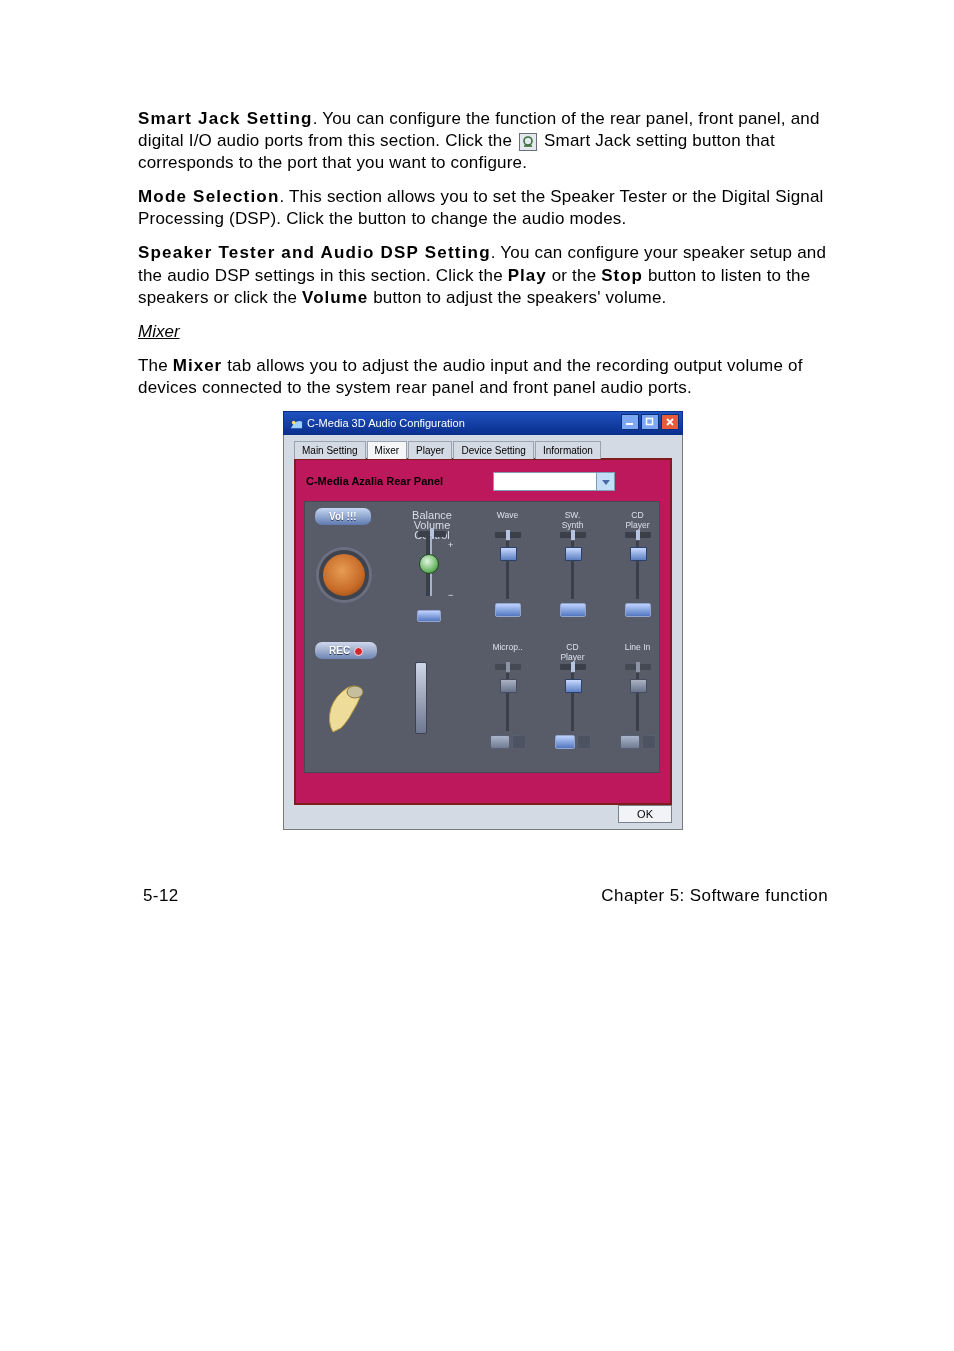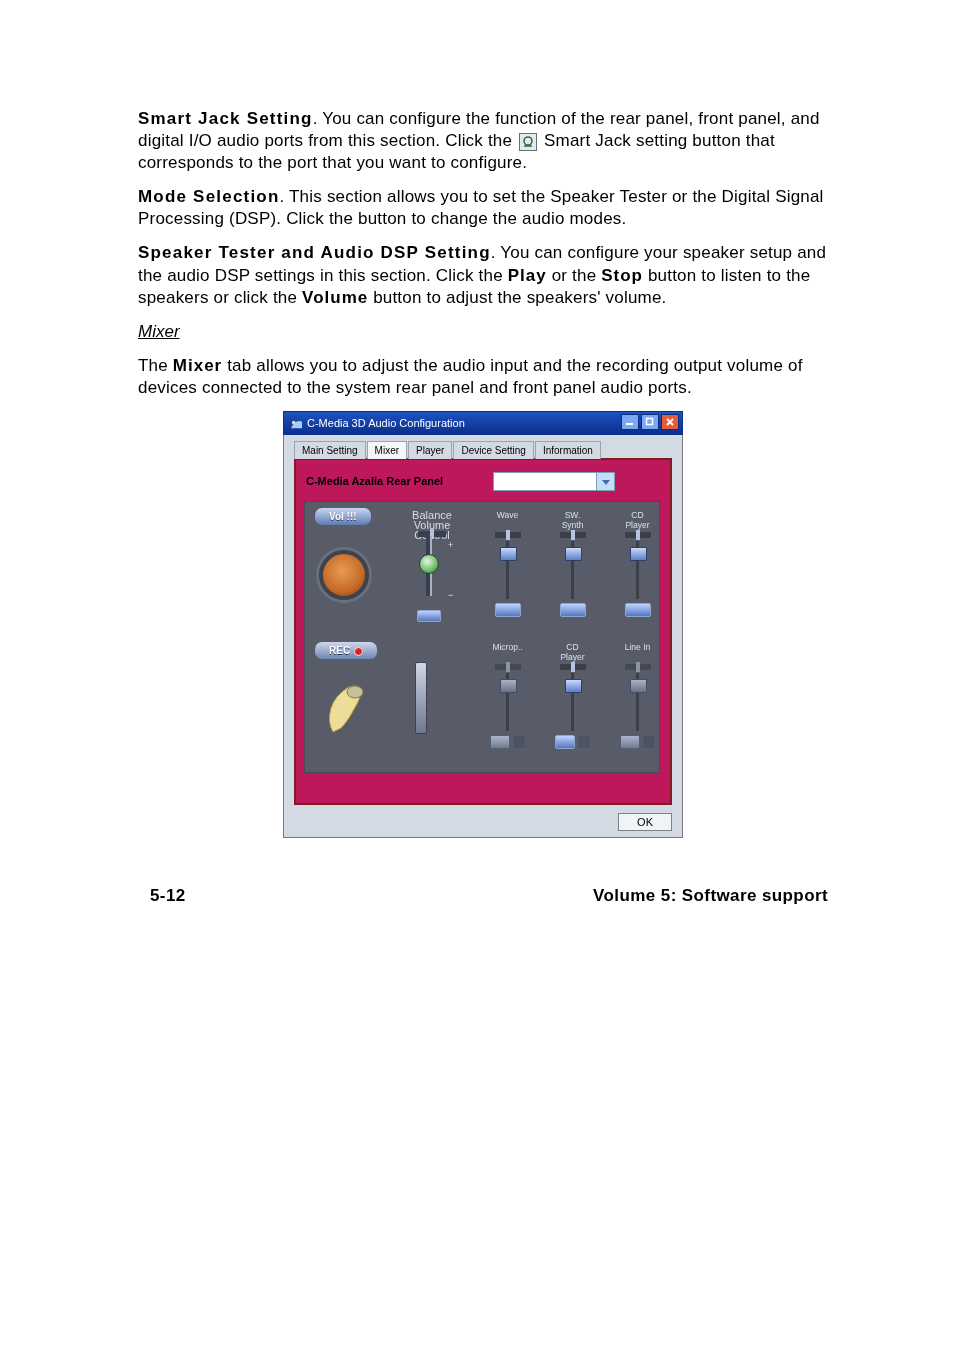--- a/index.html
+++ b/index.html
@@ -274,39 +274,39 @@
     position: absolute;
     top: 160px; left: 110px;
     width: 10px; height: 70px;
     background: linear-gradient(180deg,#cfd6e6,#6d778f);
     border: 1px solid #3d4352;
     border-radius: 2px;
   }
 
   
   .ok-row {
-    display: flex; justify-content: flex-end; margin-top: 8px;
+    display: flex; justify-content: flex-end; 
   }
   .ok-btn {
     border: 1px solid #7a828e;
     background: #f2f3f6;
     font-size: 11px;
     padding: 2px 18px;
   }
 
   
   .footer {
     position: absolute;
-    left: 12px; right: 0;
+    left: 5px; right: 0;
     bottom: 62px;
     padding: 0 126px 0 138px;
     display: flex;
     justify-content: space-between;
     font-size: 17px;
-    font-weight: bold;
+    font-weight: normal;
     letter-spacing: 0.4px;
     box-sizing: border-box;
   }
 </style>
 </head>
 <body>
 
 <div class="page">
 
   <p class="para">
@@ -457,16 +457,16 @@
       </div>
 
       <div class="ok-row">
         <button class="ok-btn">OK</button>
       </div>
     </div>
   </div>
 
   <div class="footer">
     <span>5-12</span>
-    <span>Volume 5: Software support</span>
+    <span>Chapter 5: Software function</span>
   </div>
 
 </div>
 
 </body></html>

